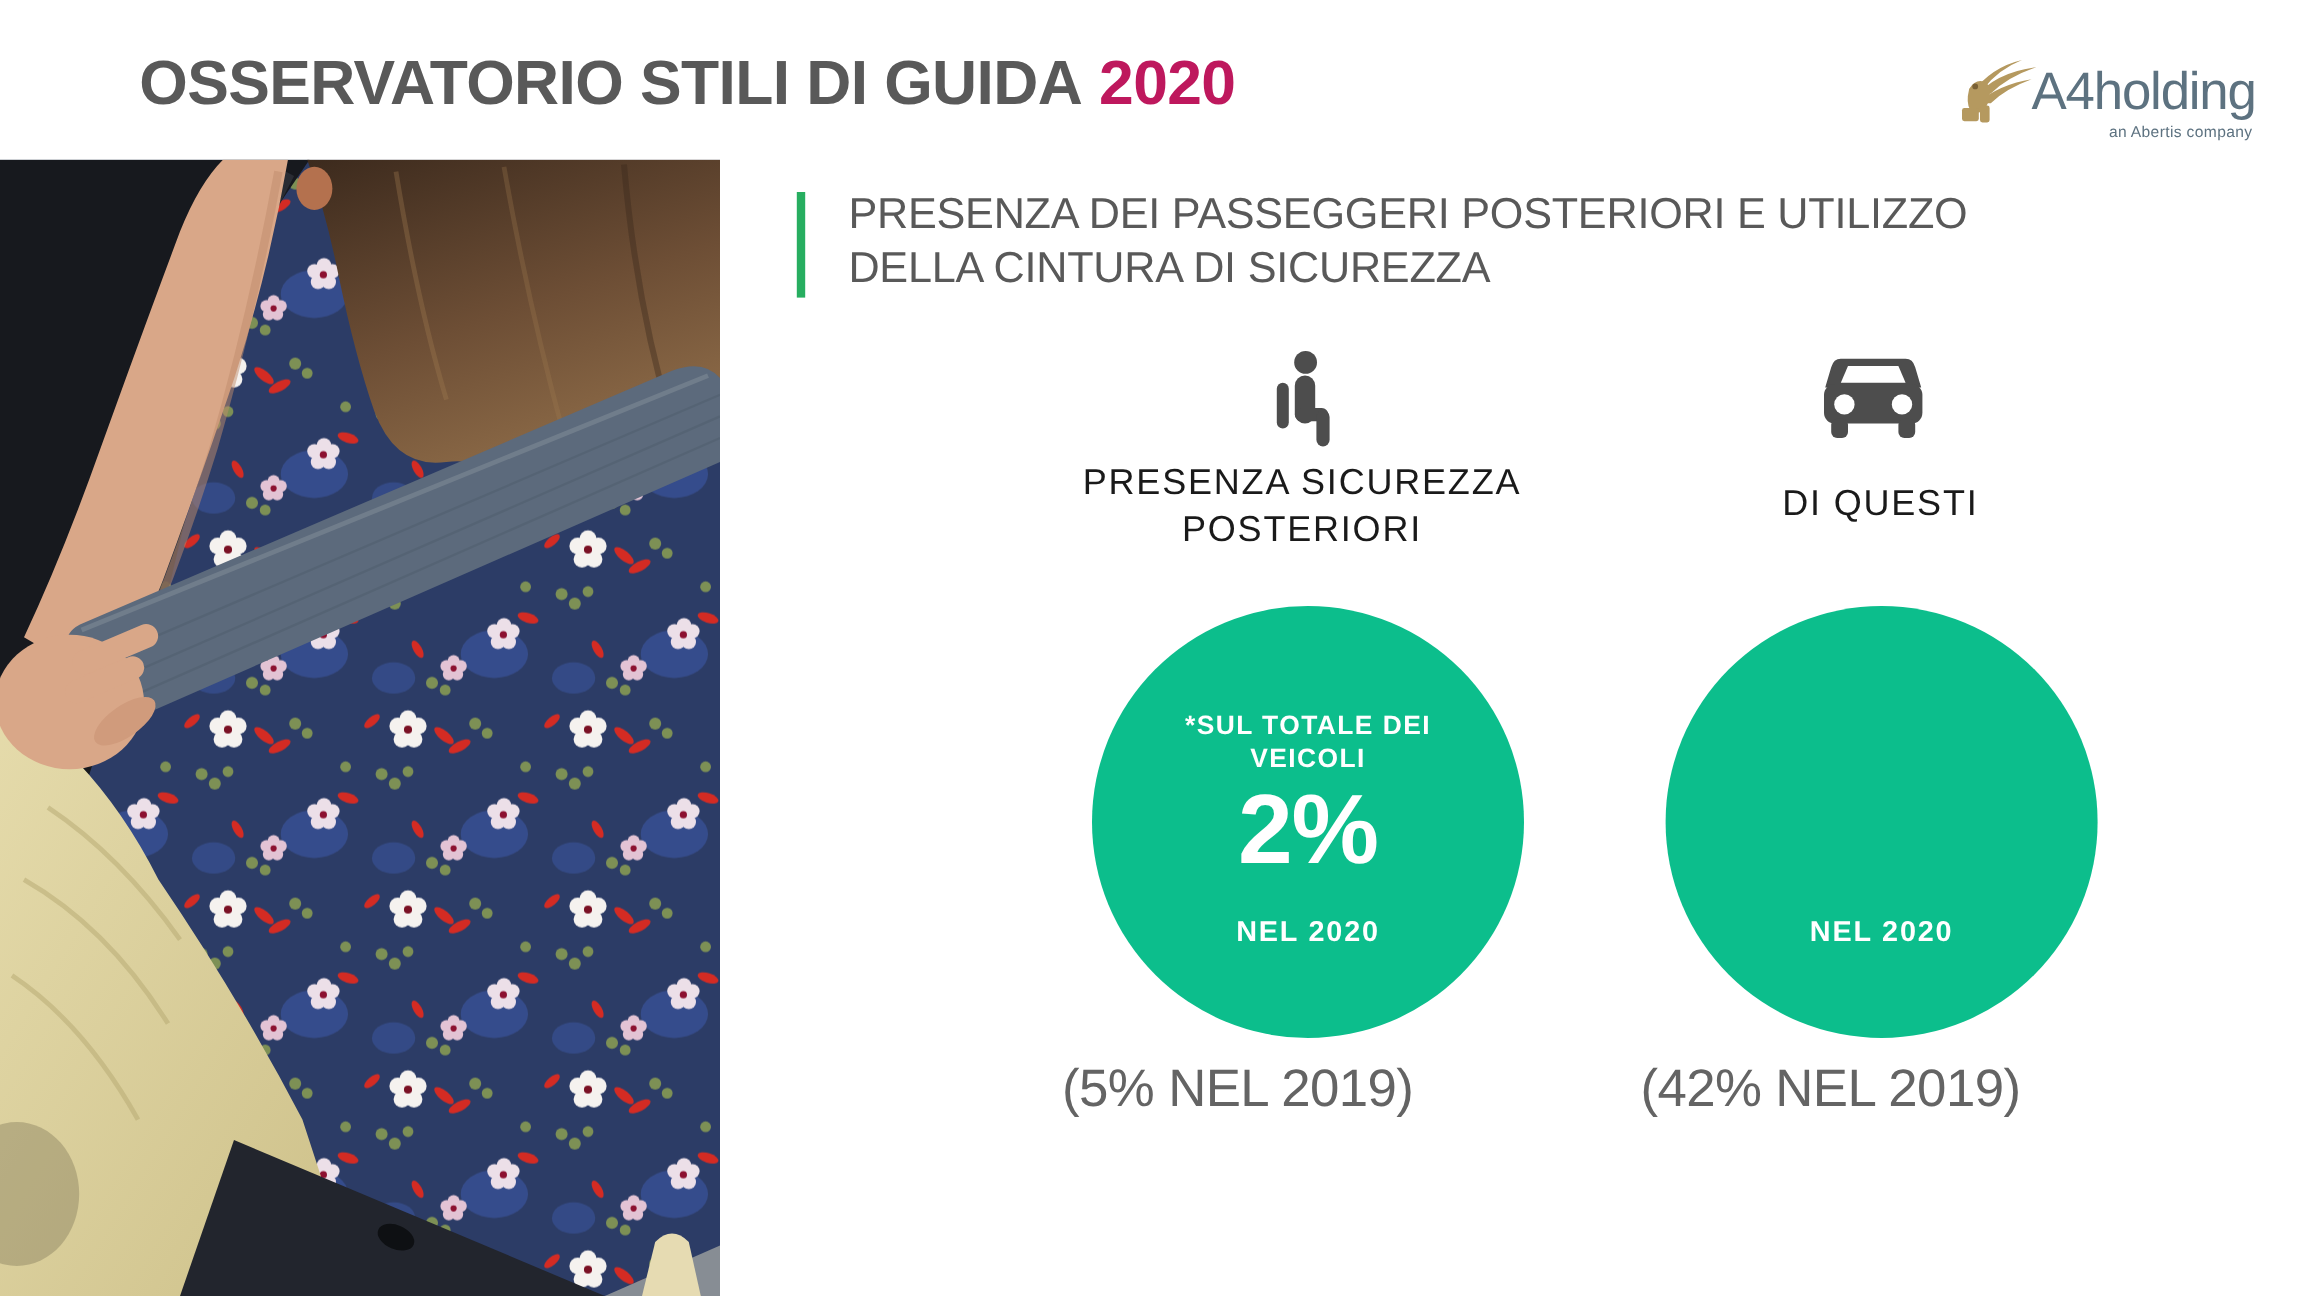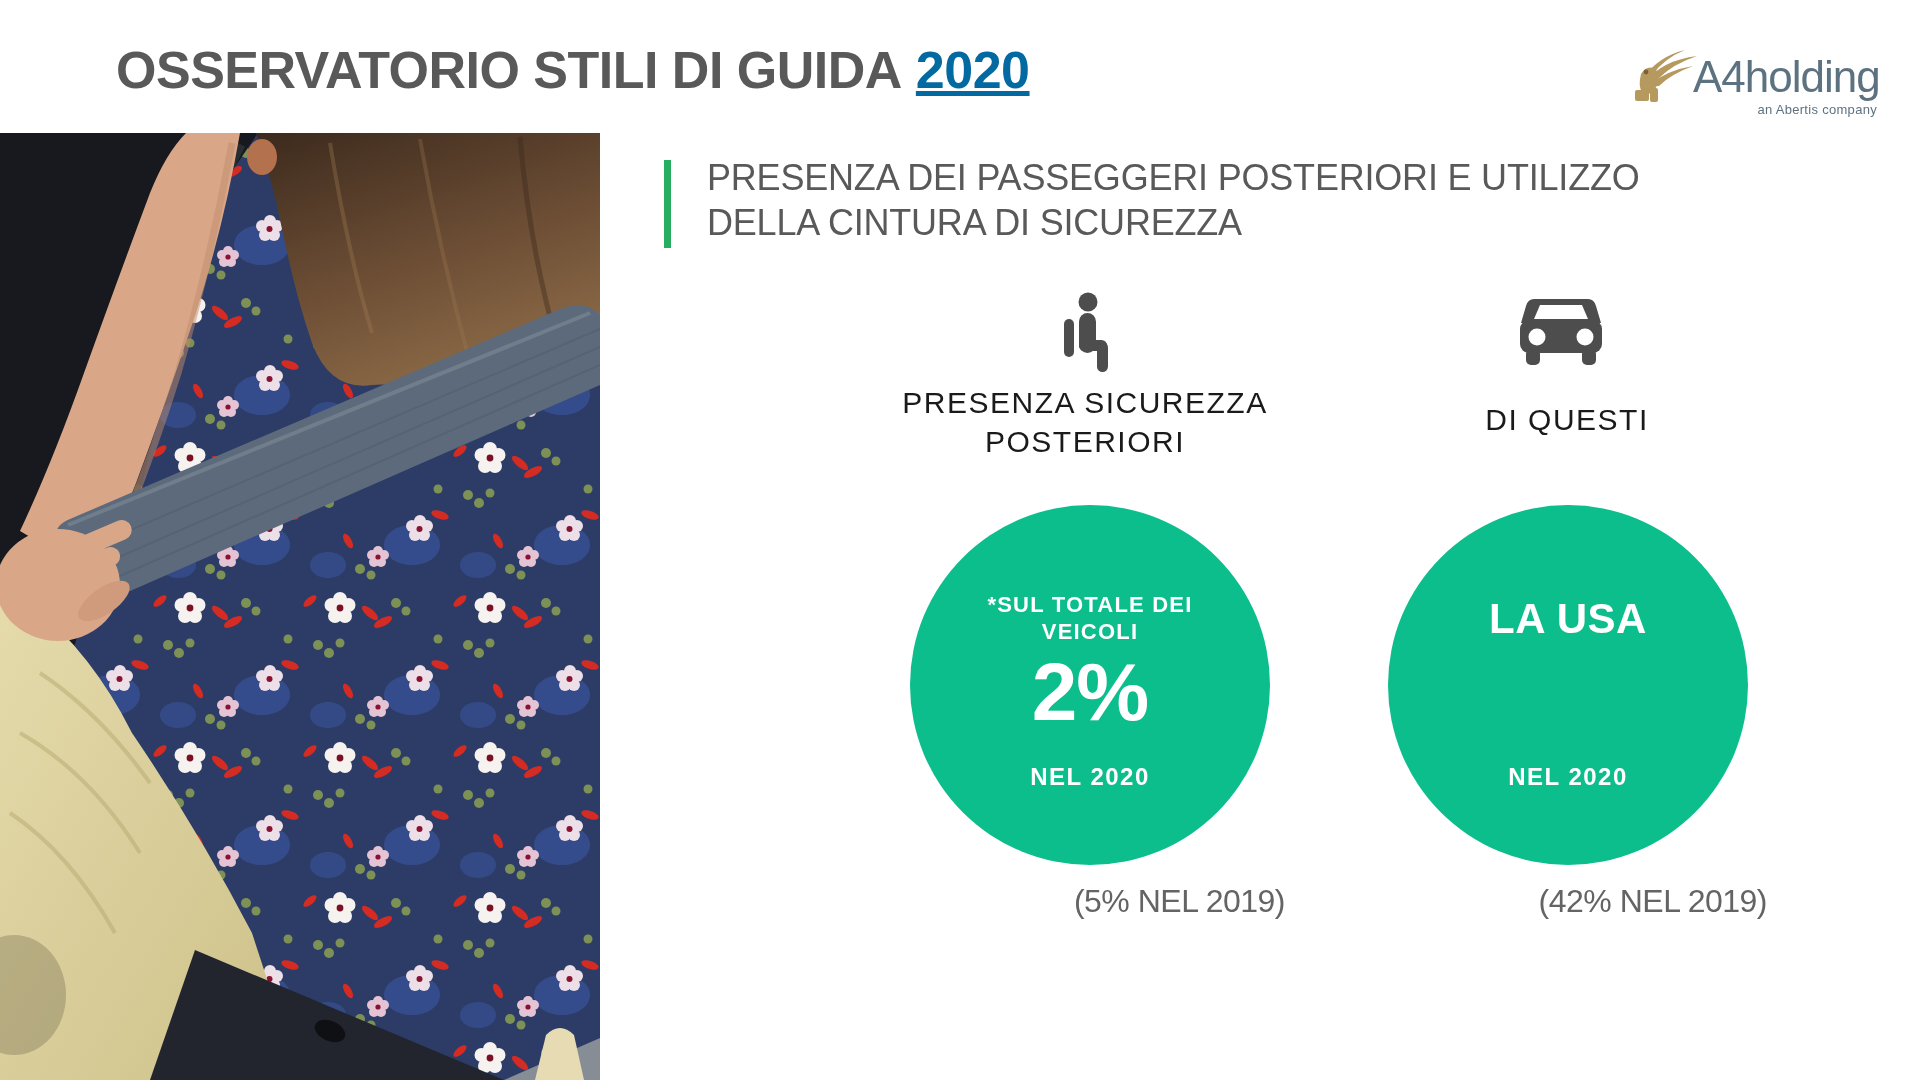--- a/index.html
+++ b/index.html
@@ -8,21 +8,21 @@
     position:relative; overflow:hidden; background:#ffffff;
     font-family:"Liberation Sans","DejaVu Sans",sans-serif;
   }
 
   
   .title {
     position:absolute; left:116px; top:40px;
     font-size:52px; font-weight:700; color:#595959; letter-spacing:-0.5px;
     white-space:nowrap;
   }
-  .title .year { color:#0369a1; margin-left:14px;text-decoration:underline; }
+  .title .year { color:#be185d; margin-left:14px; }
 
   .logo {
     position:absolute; left:1633px; top:38px; width:250px; height:86px;
     background:#ffffff;
   }
   .logo-row { position:absolute; left:0; top:10px; display:flex; align-items:center; }
   .logo-lion { width:66px; height:58px; margin-right:-6px; }
   .logo-brand {
     font-size:44px; color:#5d7280; letter-spacing:-1px; line-height:1;
     font-weight:400;
@@ -80,22 +80,22 @@
     padding:0 62px;
   }
   .circle.right .circle-top {
     top:68px; font-size:42px; line-height:44px; letter-spacing:0.5px;
   }
   .circle-value { top:118px; font-size:82px; line-height:82px; letter-spacing:-1px; }
   .circle.left  .circle-value { top:122px; }
   .circle-period { top:234px; font-size:24px; letter-spacing:1.5px; }
 
   .stat-note {
-    position:absolute; top:883px; width:400px; text-align:right;
-    font-size:32px; color:#646464; letter-spacing:-0.5px;
+    position:absolute; top:883px; width:400px; text-align:left;
+    font-size:44px; color:#646464; letter-spacing:-0.5px;
   }
   .stat-note.left  { left:885px; }
   .stat-note.right { left:1367px; }
 </style>
 </head>
 <body>
 
 <div class="title">
   <span>OSSERVATORIO STILI DI GUIDA</span><span class="year">2020</span>
 </div>
@@ -255,16 +255,15 @@
       <rect x="8" y="56" width="14" height="16" rx="5"></rect>
       <rect x="64" y="56" width="14" height="16" rx="5"></rect>
     </g>
     <polygon points="22,12 64,12 70,26 16,26" fill="#ffffff"></polygon>
     <circle cx="19" cy="44" r="8.5" fill="#ffffff"></circle>
     <circle cx="67" cy="44" r="8.5" fill="#ffffff"></circle>
   </svg>
 </div>
 <div class="stat-label right">DI QUESTI</div>
 <div class="circle right">
-  <div class="circle-top">LA USA</div>
   <div class="circle-period">NEL 2020</div>
 </div>
 <div class="stat-note right">(42% NEL 2019)</div>
 
 </body></html>

